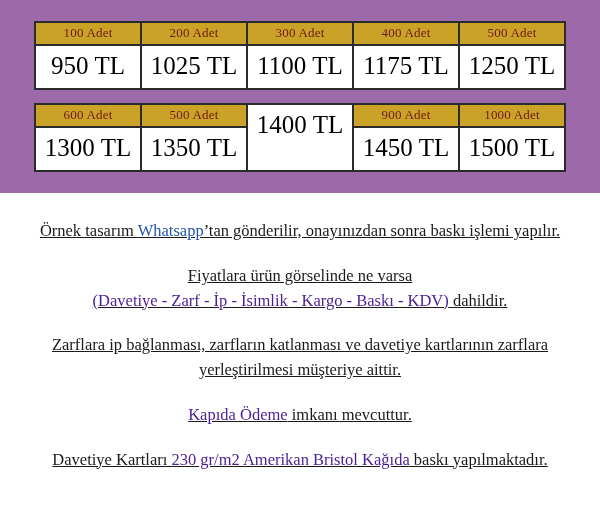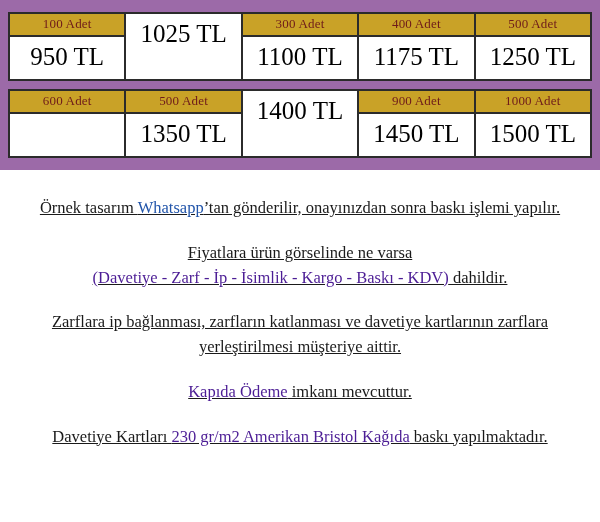--- a/index.html
+++ b/index.html
@@ -19,22 +19,22 @@
     width: 600px;
     background: #9c6aa8;
     padding: 8px 0 8px 0;
     box-sizing: border-box;
   }
 
   .price-row {
     display: flex;
     justify-content: center;
     gap: 0;
-    margin: 4px auto;
-    width: 584px;
+    margin: 13px auto;
+    width: 532px;
   }
   .price-row + .price-row {
     margin-top: 8px;
   }
 
   .price-cell {
     flex: 1 1 0;
     border: 2px solid #2b2b2b;
     background: #ffffff;
     box-sizing: border-box;
@@ -94,39 +94,41 @@
 <body>
 
 <div class="price-panel">
 
   <div class="price-row">
     <div class="price-cell">
       <div class="qty">100 Adet</div>
       <div class="price">950 TL</div>
     </div>
     <div class="price-cell">
+      <div class="qty">200 Adet</div>
       <div class="price">1025 TL</div>
     </div>
     <div class="price-cell">
       <div class="qty">300 Adet</div>
       <div class="price">1100 TL</div>
     </div>
     <div class="price-cell">
       <div class="qty">400 Adet</div>
       <div class="price">1175 TL</div>
     </div>
     <div class="price-cell">
       <div class="qty">500 Adet</div>
       <div class="price">1250 TL</div>
     </div>
   </div>
 
   <div class="price-row">
     <div class="price-cell">
       <div class="qty">600 Adet</div>
+      <div class="price">1300 TL</div>
     </div>
     <div class="price-cell">
       <div class="qty">500 Adet</div>
       <div class="price">1350 TL</div>
     </div>
     <div class="price-cell">
       <div class="price">1400 TL</div>
     </div>
     <div class="price-cell">
       <div class="qty">900 Adet</div>

